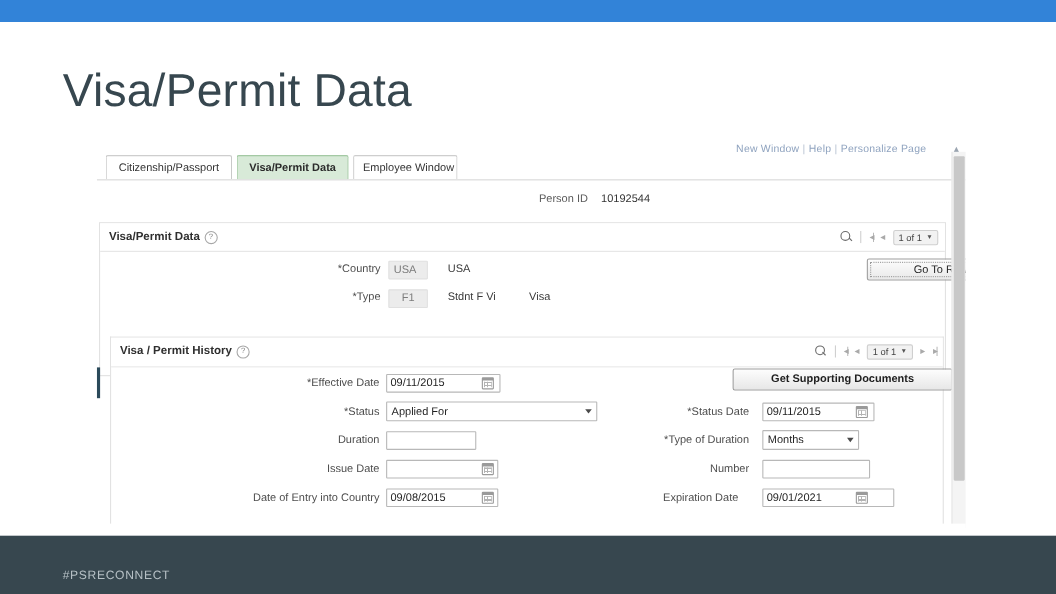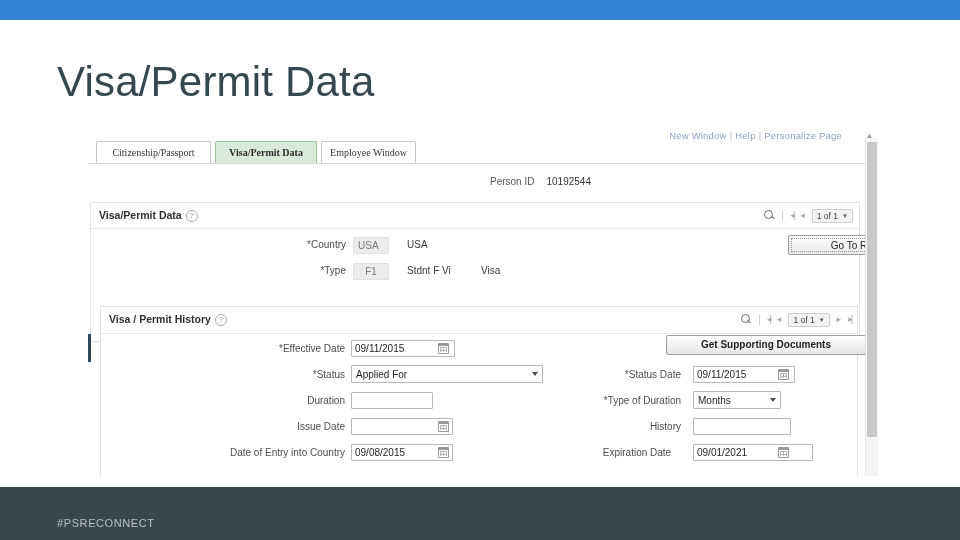--- a/index.html
+++ b/index.html
@@ -46,21 +46,20 @@
   }
 
   
   .tabs{position:absolute;left:8px;top:13px;height:24px;}
   .tab{
     position:absolute;top:0;height:22px;line-height:22px;
     border:1px solid #c9c9c9;border-bottom:none;background:#fff;
     font-size:10px;color:#333;text-align:center;
     border-radius:2px 2px 0 0;box-sizing:border-box;padding:0 8px;
     white-space:nowrap;
-    font-family:Liberation Serif, serif;
   }
   .tab.active{background:#d8ead8;border-color:#9cc49c;font-weight:bold;color:#2b2b2b;}
 
   .tabline{position:absolute;left:0;top:35px;width:790px;height:1px;background:#d8d8d8;}
 
   
   .personid{
     position:absolute;left:390px;top:48px;font-size:10px;color:#4a4a4a;white-space:nowrap;margin-left:12px;
   }
   .personid .lbl{color:#595959;}
@@ -294,21 +293,21 @@
         <span class="fld-label" style="left:178px;top:4px;width:66px;">Duration</span>
         <span class="inp" style="left:250px;top:1px;width:82px;"></span>
         <span class="fld-label" style="left:480px;top:4px;width:100px;">*Type of Duration</span>
         <span class="sel" style="left:592px;top:0px;width:88px;"><span>Months</span><span class="caret"></span></span>
       </div>
 
       <div class="fieldrow" style="top:110px;">
         <span class="fld-label" style="left:180px;top:4px;width:64px;">Issue Date</span>
         <span class="inp" style="left:250px;top:1px;width:102px;"></span>
         <span class="cal" style="left:337px;top:4px;"></span>
-        <span class="fld-label" style="left:520px;top:4px;width:60px;">History</span>
+        <span class="fld-label" style="left:520px;top:4px;width:60px;">Number</span>
         <span class="inp" style="left:592px;top:1px;width:98px;"></span>
       </div>
 
       <div class="fieldrow" style="top:136px;">
         <span class="fld-label" style="left:110px;top:4px;width:134px;">Date of Entry into Country</span>
         <span class="inp" style="left:250px;top:1px;width:102px;">09/08/2015</span>
         <span class="cal" style="left:337px;top:4px;"></span>
         <span class="fld-label" style="left:492px;top:4px;width:88px;text-align:center;">Expiration Date</span>
         <span class="inp" style="left:592px;top:1px;width:120px;">09/01/2021</span>
         <span class="cal" style="left:677px;top:4px;"></span>

